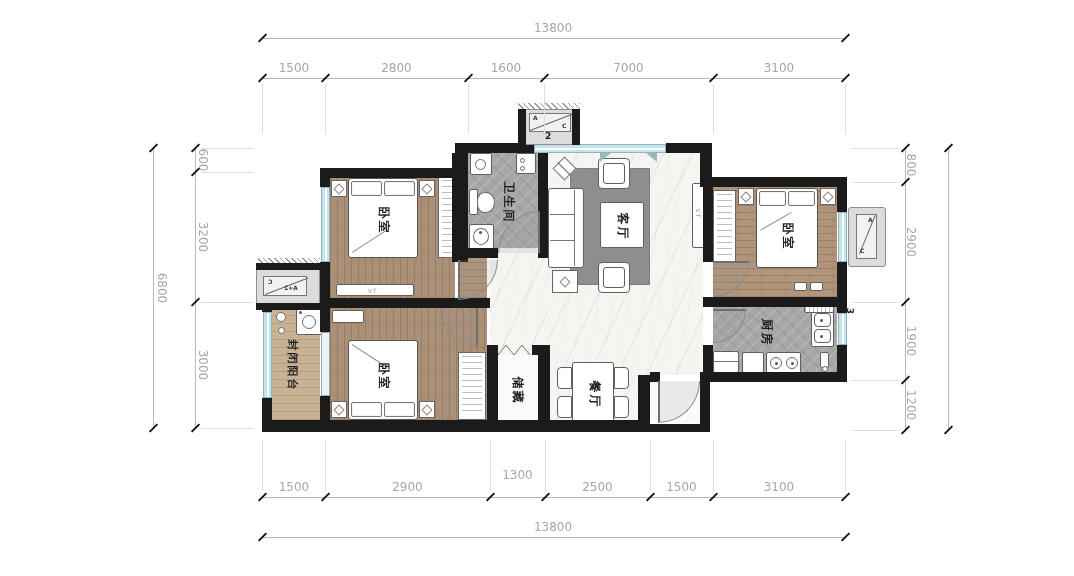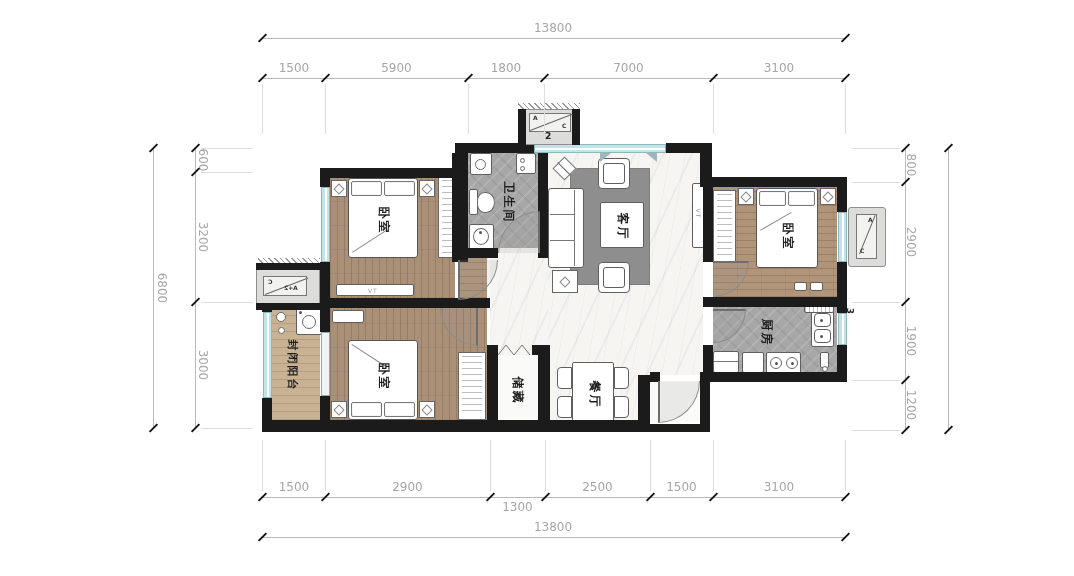--- a/index.html
+++ b/index.html
@@ -263,29 +263,29 @@
   <div class="rlab" style="left:608px;top:218px;">客厅</div>
   <div class="rlab" style="left:752px;top:324px;">厨房</div>
   <div class="rlab" style="left:580px;top:386px;">餐厅</div>
   <div class="rlab" style="left:503px;top:382px;">储藏</div>
   <div class="rlab" style="left:266px;top:358px;font-size:11px;">封闭阳台</div>
 
   <div class="dl" style="left:262px;top:38px;width:583px;height:1px;"></div>
   <div class="dimlab" style="left:523px;top:21px;width:60px;">13800</div>
   <div class="dl" style="left:262px;top:78px;width:583px;height:1px;"></div>
   <div class="dimlab" style="left:263px;top:61px;width:62px;">1500</div>
-  <div class="dimlab" style="left:325px;top:61px;width:143px;">5900</div>
-  <div class="dimlab" style="left:468px;top:61px;width:76px;">1800</div>
+  <div class="dimlab" style="left:325px;top:61px;width:143px;">2800</div>
+  <div class="dimlab" style="left:468px;top:61px;width:76px;">1600</div>
   <div class="dimlab" style="left:544px;top:61px;width:169px;">7000</div>
   <div class="dimlab" style="left:713px;top:61px;width:132px;">3100</div>
 
   <div class="dl" style="left:262px;top:497px;width:583px;height:1px;"></div>
   <div class="dimlab" style="left:263px;top:480px;width:62px;">1500</div>
   <div class="dimlab" style="left:325px;top:480px;width:165px;">2900</div>
-  <div class="dimlab" style="left:490px;top:500px;width:55px;">1300</div>
+  <div class="dimlab" style="left:490px;top:468px;width:55px;">1300</div>
   <div class="dimlab" style="left:545px;top:480px;width:105px;">2500</div>
   <div class="dimlab" style="left:650px;top:480px;width:63px;">1500</div>
   <div class="dimlab" style="left:713px;top:480px;width:132px;">3100</div>
   <div class="dl" style="left:262px;top:537px;width:583px;height:1px;"></div>
   <div class="dimlab" style="left:523px;top:520px;width:60px;">13800</div>
 
   <div class="dl" style="left:153px;top:148px;width:1px;height:280px;"></div>
   <div class="dimlab rot" style="left:140px;top:281px;width:44px;">6800</div>
   <div class="dl" style="left:195px;top:148px;width:1px;height:280px;"></div>
   <div class="dimlab rot" style="left:186px;top:153px;width:34px;">600</div>

